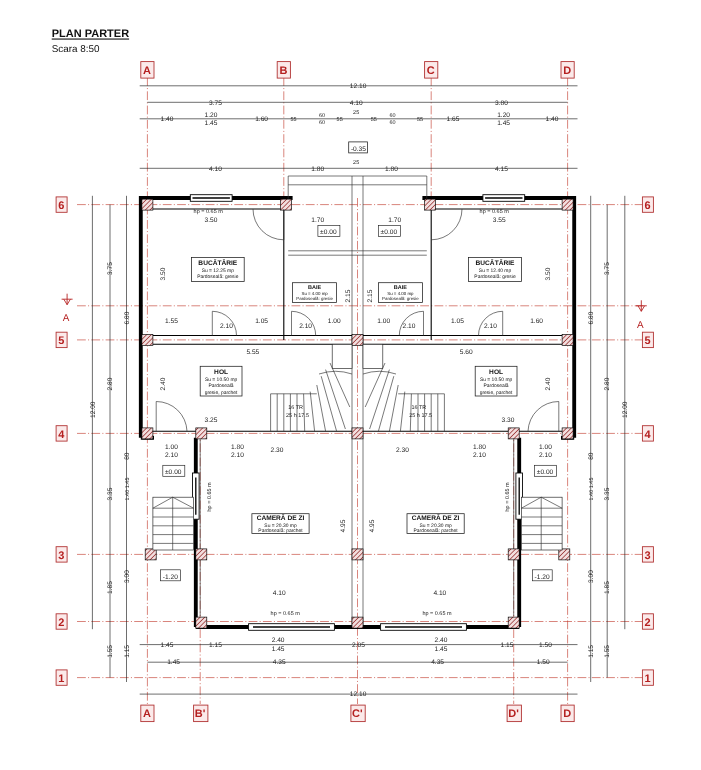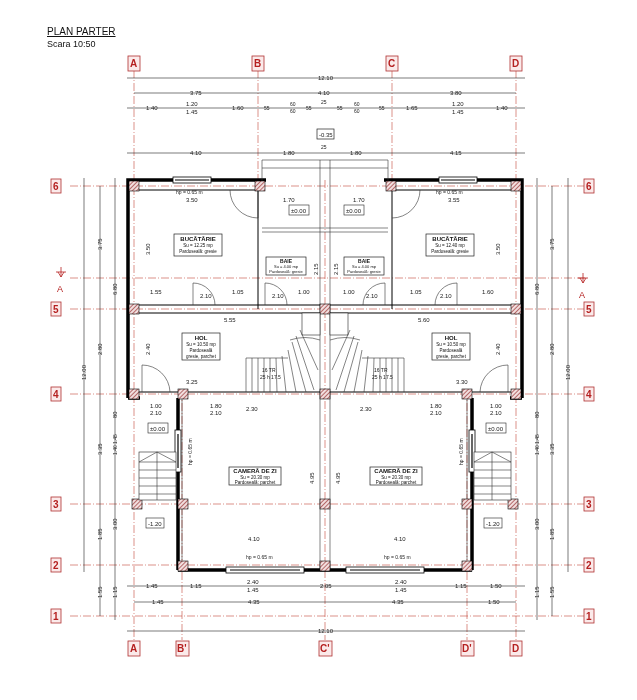--- a/index.html
+++ b/index.html
@@ -1,35 +1,35 @@
 <!DOCTYPE html>
 <html><head>
 <meta charset="utf-8">
 <style>
   html,body{margin:0;padding:0;background:#ffffff;}
   body{width:637px;height:700px;position:relative;overflow:hidden;font-family:"Liberation Sans",sans-serif;color:#111;}
-  .title{position:absolute;left:47px;top:26px;font-size:10px;font-weight:normal;text-decoration:underline;text-align:center;}
+  .title{position:absolute;left:47px;top:26px;font-size:10px;font-weight:bold;text-decoration:underline;text-align:center;}
   .scale{position:absolute;left:47px;top:39px;font-size:9px;}
   svg{position:absolute;left:0;top:0;}
   .gl{stroke:#c0392b;stroke-width:0.7;stroke-dasharray:8 2 1 2;opacity:0.8;}
   .dim{stroke:#222;stroke-width:0.6;}
   .wall{stroke:#000;stroke-width:3.5;fill:none;}
   .iwall{stroke:#000;stroke-width:1;fill:none;}
   .thin{stroke:#333;stroke-width:0.6;fill:none;}
   .lbl{font-family:"Liberation Sans",sans-serif;fill:#222;}
   .axis-box rect{fill:#fbeaea;stroke:#b03030;stroke-width:0.8;}
   .axis-box text{fill:#b52020;font-weight:bold;font-size:10px;font-family:"Liberation Sans",sans-serif;}
   .room rect{fill:#fff;stroke:#222;stroke-width:0.7;}
   .room text{font-family:"Liberation Sans",sans-serif;fill:#111;}
 </style>
 </head>
 <body>
 
 <div class="title">PLAN PARTER</div>
-<div class="scale">Scara 10:50</div>
+<div class="scale">Scara 8:50</div>
 
 <svg width="637" height="700" viewBox="0 0 637 700">
 
   <g>
     <line class="gl" x1="134" y1="70" x2="134" y2="640"></line>
     <line class="gl" x1="258" y1="70" x2="258" y2="190"></line>
     <line class="gl" x1="392" y1="70" x2="392" y2="190"></line>
     <line class="gl" x1="516" y1="70" x2="516" y2="640"></line>
     <line class="gl" x1="182" y1="390" x2="182" y2="640"></line>
     <line class="gl" x1="325" y1="180" x2="325" y2="640"></line>

